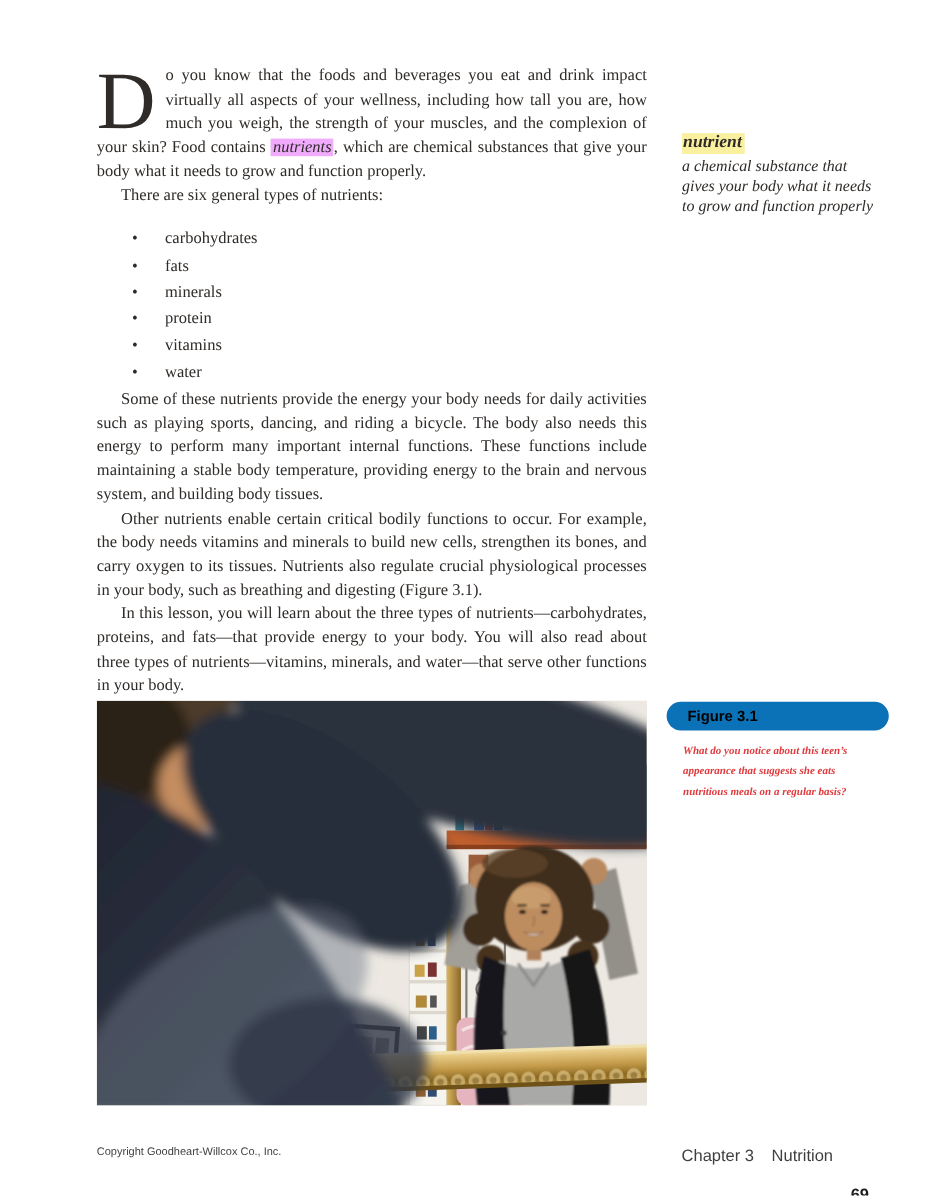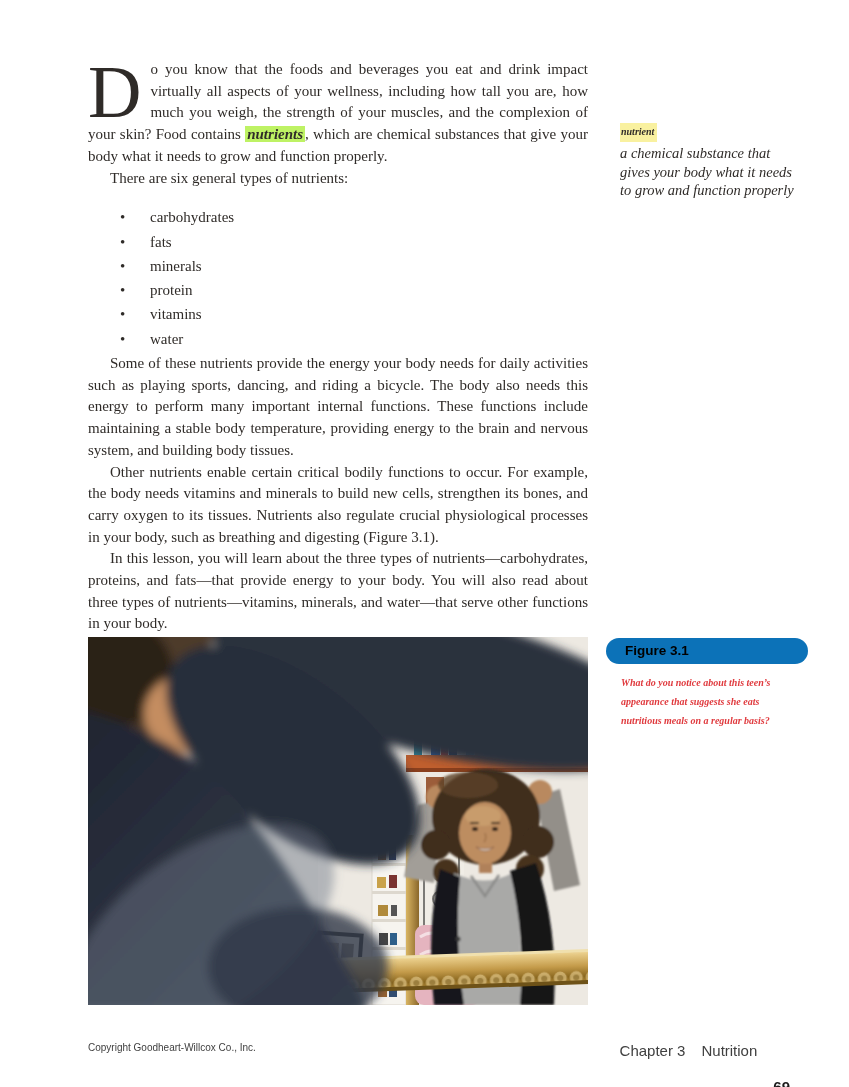--- a/index.html
+++ b/index.html
@@ -12,34 +12,34 @@
   
   .main-col { position:absolute; left:88px; top:59px; width:500px;
     font-size:15px; line-height:21.7px; text-align:justify; }
   .para { margin:0; }
   .para.indent { text-indent:22px; }
   .drop-cap {
     float:left; font-size:74px; line-height:58px; padding:4px 9px 0 0;
     color:#2f2b28; font-weight:400;
   }
   .hl {
-    background:#bef264; font-weight:bold; font-style:italic; padding:0 2px;
+    background:#f0abfc; font-weight:normal; font-style:italic; padding:0 2px;
   }
   ul.nutrient-list { list-style:none; margin:18px 0 1px 0; padding-left:62px; }
   ul.nutrient-list li { position:relative; line-height:21.7px; margin-bottom:2.6px; text-align:left; }
   ul.nutrient-list li::before {
     content:"\2022"; position:absolute; left:-30px; top:0; font-size:15px; color:#2f2b28;
   }
 
   
   .def-box { position:absolute; left:620px; top:121px; width:180px;
     font-size:14.5px; line-height:18.4px; }
   .def-term {
     display:inline-block; background:#f9f1a0; font-weight:bold; font-style:italic;
-    font-size:10px; padding:0 3px 1px 1px; margin-bottom:2px;
+    font-size:16px; padding:0 3px 1px 1px; margin-bottom:2px;
   }
   .def-text { font-style:italic; color:#2f2b28; }
 
   
   .fig-label {
     position:absolute; left:606px; top:638px; width:202px; height:26px;
     background:#0c72b8; border-radius:13px; color:#000000;
     font-family:"Liberation Sans", sans-serif; font-weight:bold; font-size:13.5px;
     line-height:26px; padding-left:19px;
   }

